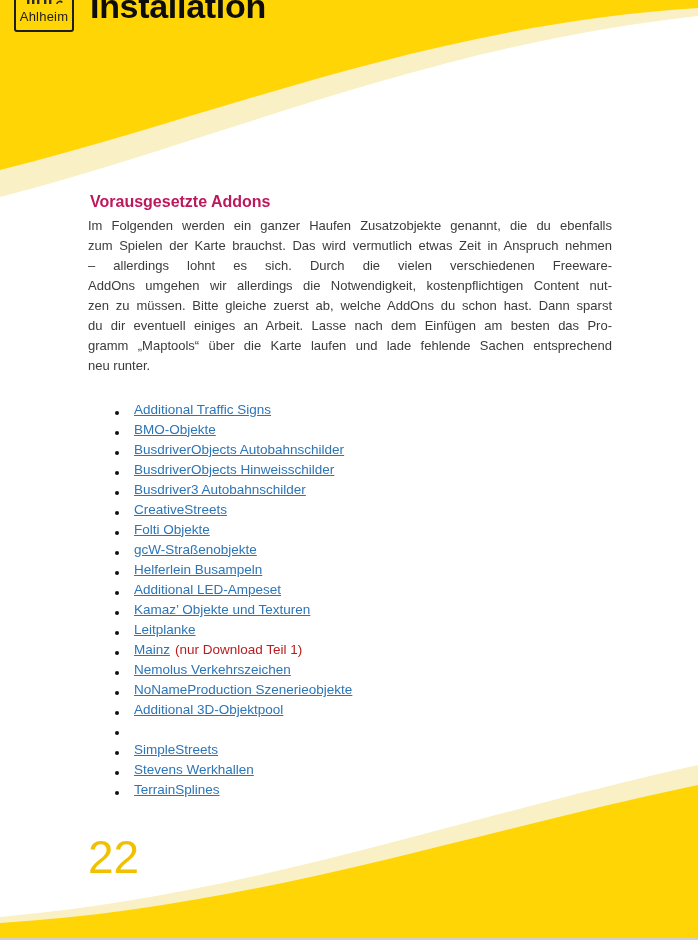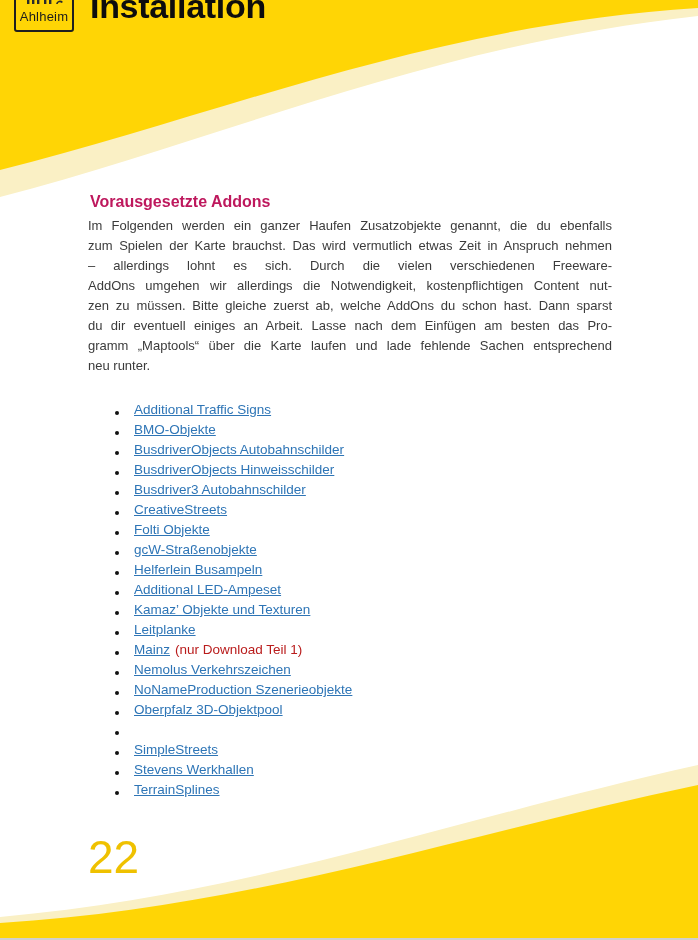--- a/index.html
+++ b/index.html
@@ -219,21 +219,21 @@
       </div>
 
       <div class="li">
         <span class="bullet"></span>
         <a class="addon-link">NoNameProduction Szenerieobjekte</a>
 
       </div>
 
       <div class="li">
         <span class="bullet"></span>
-        <a class="addon-link">Oberpfalz 3D-Objektpool</a>
+        <a class="addon-link">Additional 3D-Objektpool</a>
 
       </div>
 
       <div class="li">
         <span class="bullet"></span>
 
       </div>
 
       <div class="li">
         <span class="bullet"></span>

